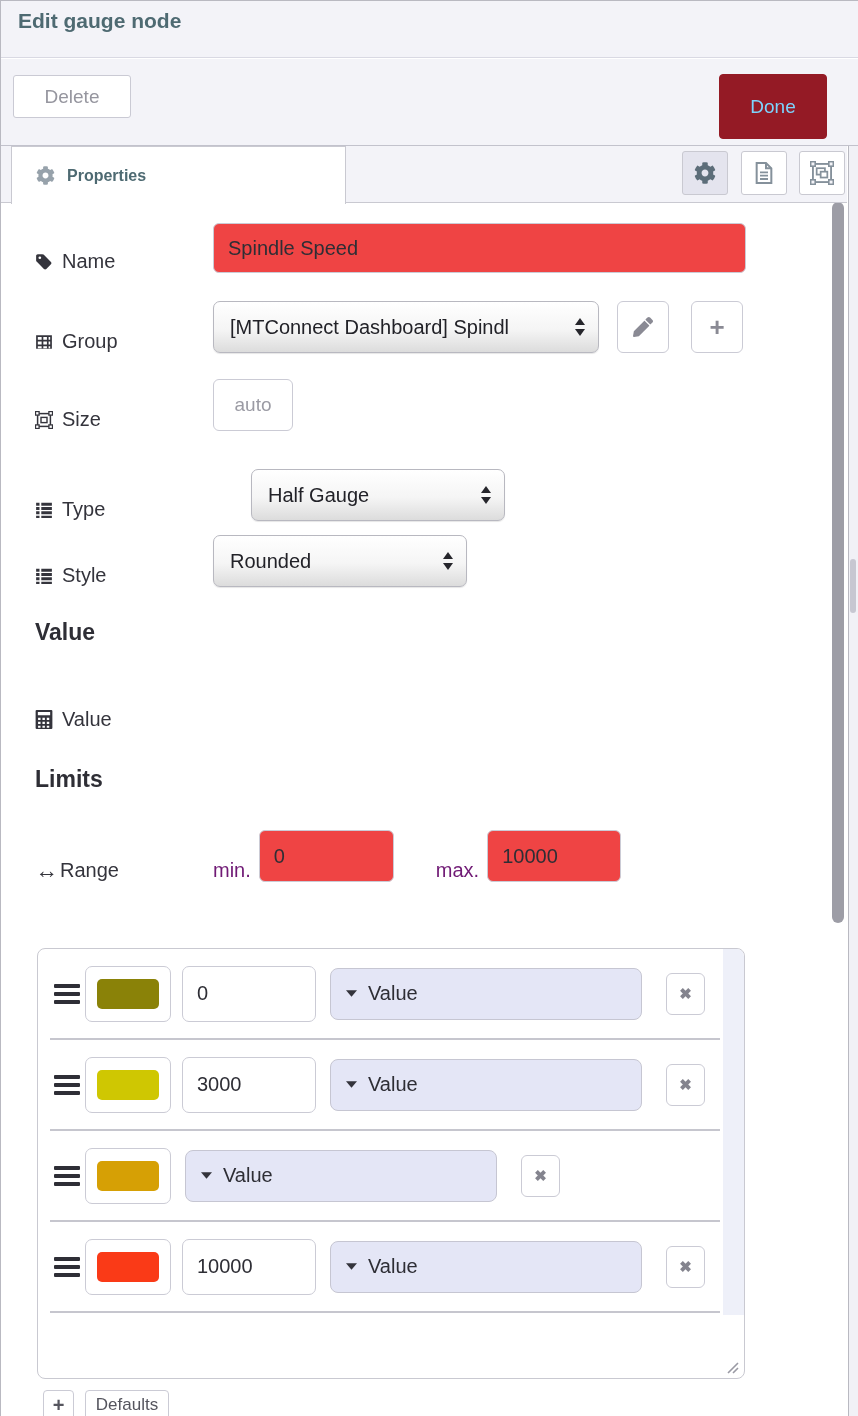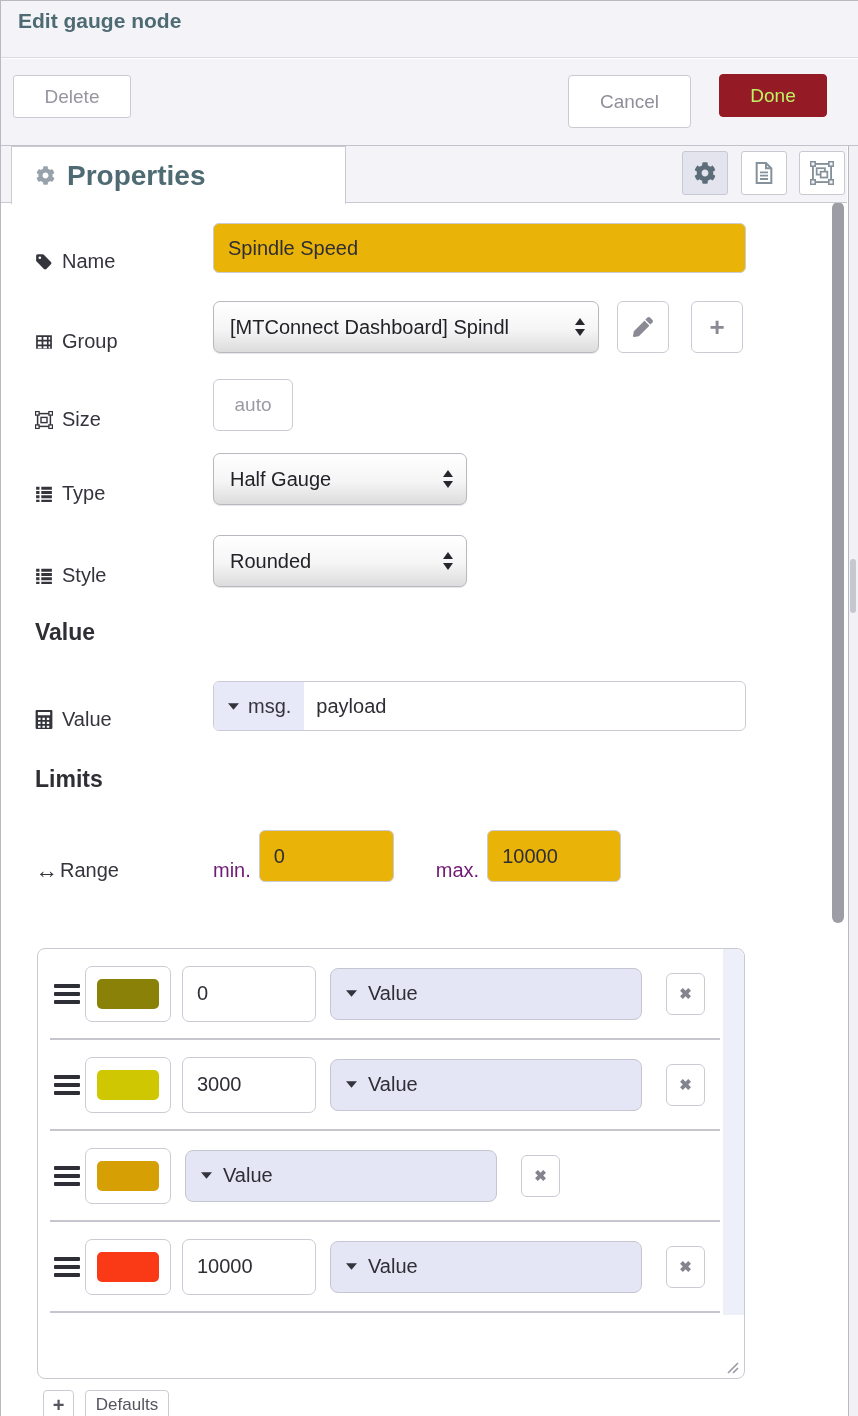--- a/index.html
+++ b/index.html
@@ -13,30 +13,30 @@
   .titlebar { position:absolute; top:0; left:0; right:0; height:57px;
     background:#f3f3f8; border-bottom:1px solid #d9d9e3; }
   .titlebar .ttl { padding:8px 0 0 17px; font-size:21px; font-weight:bold; color:#4e6a72; }
 
   .actionbar { position:absolute; top:58px; left:0; right:0; height:87px;
     background:#f3f3f8; border-bottom:1px solid #c2c2cc; }
   .btn { border:1px solid #cacad4; background:#fff; font-size:19px; color:#96969f;
     display:flex; align-items:center; justify-content:center; cursor:default; }
   .btn-delete { position:absolute; left:12px; top:16px; width:118px; height:43px; border-radius:3px; }
   .btn-cancel { position:absolute; right:167px; top:16px; width:123px; height:53px; border-radius:4px; color:#8f8f99; }
-  .btn-done { position:absolute; right:31px; top:15px; width:108px; height:43px;
-    background:#941a25; border-color:#941a25; color:#bef264; border-radius:4px; }
+  .btn-done { position:absolute; right:31px; top:15px; width:108px; height:65px;
+    background:#941a25; border-color:#941a25; color:#7dd3fc; border-radius:4px; }
 
   
   .tabrow { position:absolute; top:145px; left:0; right:11px; height:57px;
     background:#f3f3f8; border-bottom:1px solid #c9c9d1; z-index:1; }
   .tab { position:absolute; left:10px; top:0; width:335px; height:58px; background:#fff;
     border:1px solid #c9c9d1; border-bottom:none; z-index:2;
     display:flex; align-items:center; gap:12px; padding-left:24px; }
-  .tab .tab-label { font-size:28px; font-weight:bold; color:#4e6a72; }
+  .tab .tab-label { font-size:16px; font-weight:bold; color:#4e6a72; }
   .pb { position:absolute; top:5px; width:46px; height:44px; border:1px solid #c9c9d1;
     background:#fff; border-radius:3px; display:flex; align-items:center; justify-content:center; }
   .pb-gear { right:119px; background:#e4e4ee; }
   .pb-doc  { right:60px; }
   .pb-look { right:2px; }
 
   
   .content { position:absolute; top:203px; left:0; right:11px; bottom:0; background:#fff; }
   .vthumb { position:absolute; right:3px; top:-2px; width:12px; height:721px;
     background:#9d9da6; border-radius:7px; }
@@ -46,21 +46,21 @@
     background:#c7c7d1; border-radius:3px; }
 
   .form-row { position:absolute; left:34px; display:flex; align-items:flex-end; }
   .row-label { width:178px; display:flex; align-items:center; gap:9px;
     font-size:20px; color:#34343c; flex:0 0 178px; }
   .row-label svg { flex:0 0 auto; }
   .ic { fill:#34343c; }
   .heading { position:absolute; left:34px; font-size:23px; font-weight:bold; color:#2e2e35; }
 
   .text-input { border:1px solid #cbcbd5; border-radius:6px; font-size:20px; color:#2e2e35;
-    padding:0 14px; height:50px; background:#eab308; font-family:"Liberation Sans",sans-serif; outline:none; }
+    padding:0 14px; height:50px; background:#ef4444; font-family:"Liberation Sans",sans-serif; outline:none; }
 
   .select { height:52px; border:1px solid #b8b8c0; border-radius:7px;
     background:linear-gradient(180deg,#ffffff 0%,#f5f5f5 55%,#dcdcdc 100%);
     box-shadow:0 1px 1px rgba(0,0,0,.10);
     display:flex; align-items:center; padding:0 12px 0 16px; font-size:20px; color:#222228; }
   .select .sel-text { flex:1; white-space:nowrap; overflow:hidden; }
 
   .sq-btn { width:52px; height:52px; border:1px solid #cbcbd5; border-radius:6px; background:#fff;
     display:flex; align-items:center; justify-content:center; }
   .plus-glyph { font-size:26px; font-weight:bold; color:#8a8a94; line-height:1; }
@@ -126,23 +126,20 @@
 </svg>
 
 <div class="titlebar">
   <div class="ttl">Edit gauge node</div>
 </div>
 
 <div class="actionbar">
   <div class="btn btn-delete">
     <span>Delete</span>
     </div>
-  <div class="btn btn-cancel">
-    <span>Cancel</span>
-    </div>
   <div class="btn btn-done">
     <span>Done</span>
     </div>
 </div>
 
 <div class="tabrow">
   <div class="tab">
     <svg class="ic" width="19" height="19" style="fill:#97a2ab">
         <use href="#i-gear"></use>
       </svg>
@@ -218,21 +215,21 @@
         <rect x="13.9" y="13.9" width="3.6" height="3.6" fill="#fff" stroke="#34343c" stroke-width="1.3"></rect>
         <rect x="6" y="6.4" width="6" height="5.2" fill="none" stroke="#34343c" stroke-width="1.4"></rect>
       </svg>
       <span>Size</span>
     </div>
     <div class="auto-btn">
       <span>auto</span>
     </div>
   </div>
 
-  <div class="form-row" style="top:249px; height:52px;">
+  <div class="form-row" style="top:265px; height:52px;gap:38px;">
     <div class="row-label">
       <svg class="ic" width="18" height="18" viewBox="0 0 16 16">
         <path d="M1 1.6h3v2.6H1zM5.6 1.6H15v2.6H5.6zM1 5.4h3V8H1zM5.6 5.4H15V8H5.6zM1 9.2h3v2.6H1zM5.6 9.2H15v2.6H5.6zM1 13h3v2.2H1zM5.6 13H15v2.2H5.6z"></path>
       </svg>
       <span>Type</span>
     </div>
     <div class="select" style="width:254px">
       <span class="sel-text">Half Gauge</span>
       <svg width="12" height="20" style="fill:#26262c">
           <use href="#i-updown"></use>
@@ -256,31 +253,20 @@
   </div>
 
   <div class="heading" style="top:415px">Value</div>
 
   <div class="form-row" style="top:477px; height:50px;">
     <div class="row-label">
       <svg class="ic" width="18" height="19" viewBox="0 0 16 17">
         <path d="M1.5 0h13a1 1 0 0 1 1 1v15a1 1 0 0 1-1 1h-13a1 1 0 0 1-1-1V1a1 1 0 0 1 1-1zm1 1.8v3h11v-3h-11zm.2 5.2v2h2.2V7zm3.9 0v2h2.2V7zm3.9 0v2h2.2V7zM2.7 10.6v2h2.2v-2zm3.9 0v2h2.2v-2zm3.9 0v2h2.2v-2zM2.7 14.2v1.6h2.2v-1.6zm3.9 0v1.6h2.2v-1.6zm3.9 0v1.6h2.2v-1.6z"></path>
       </svg>
       <span>Value</span>
-    </div>
-    <div class="typed">
-      <div class="typed-prefix">
-        <svg width="11" height="7" style="fill:#33333b">
-            <use href="#i-caret"></use>
-          </svg>
-        <span>msg.</span>
-      </div>
-      <div class="typed-value">
-        <span>payload</span>
-      </div>
     </div>
   </div>
 
   <div class="heading" style="top:562px">Limits</div>
 
   <div class="form-row" style="top:624px; height:54px;">
     <div class="row-label" style="gap:2px">
       <span class="arrow-h">↔</span>
       <span>Range</span>
     </div>

